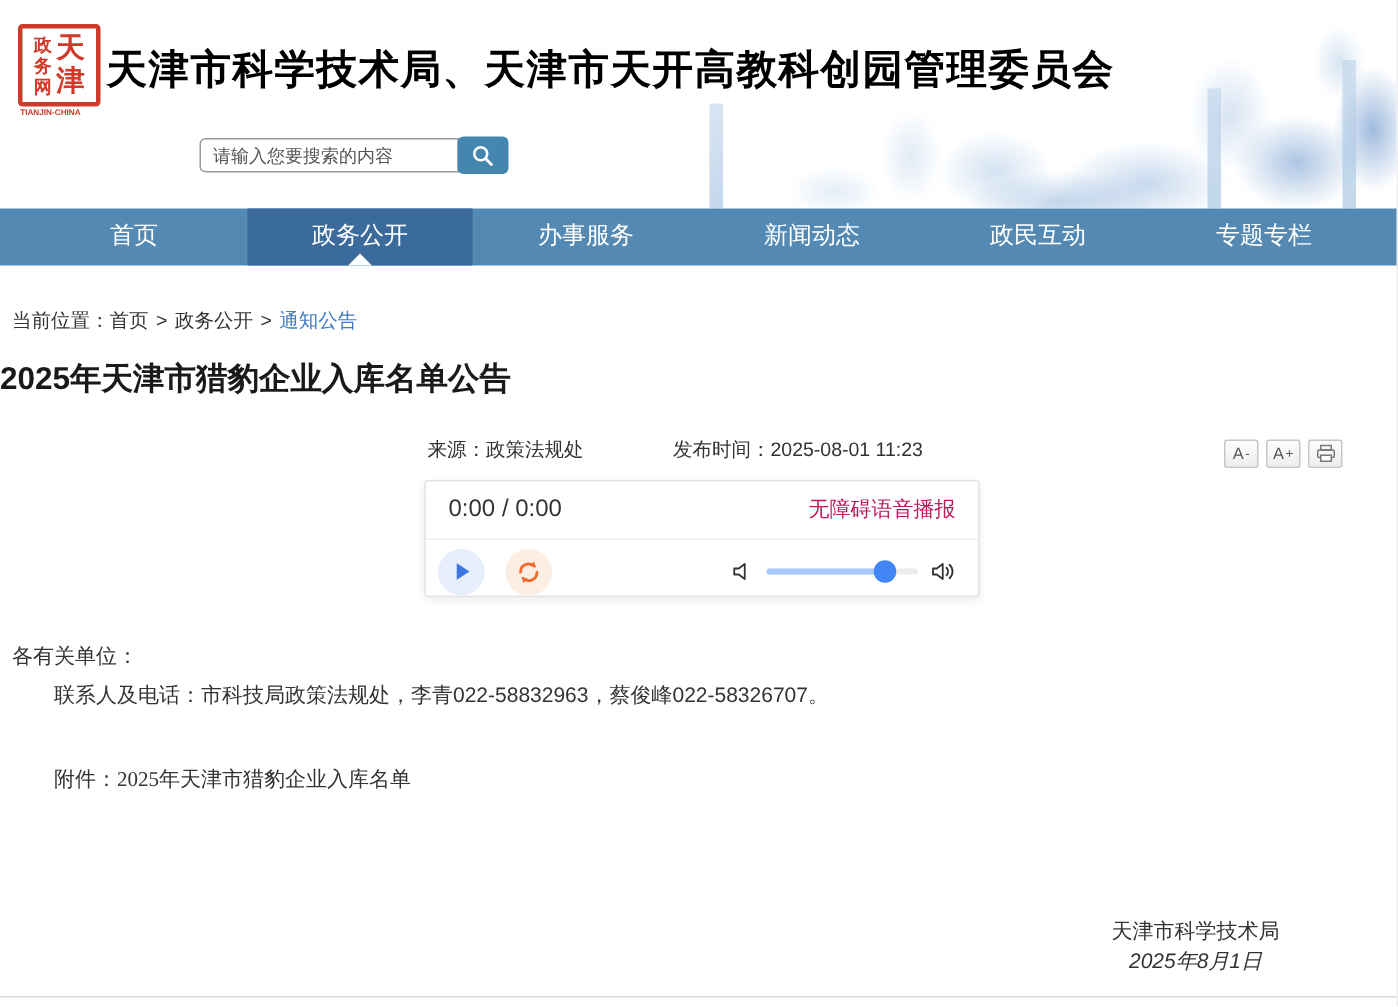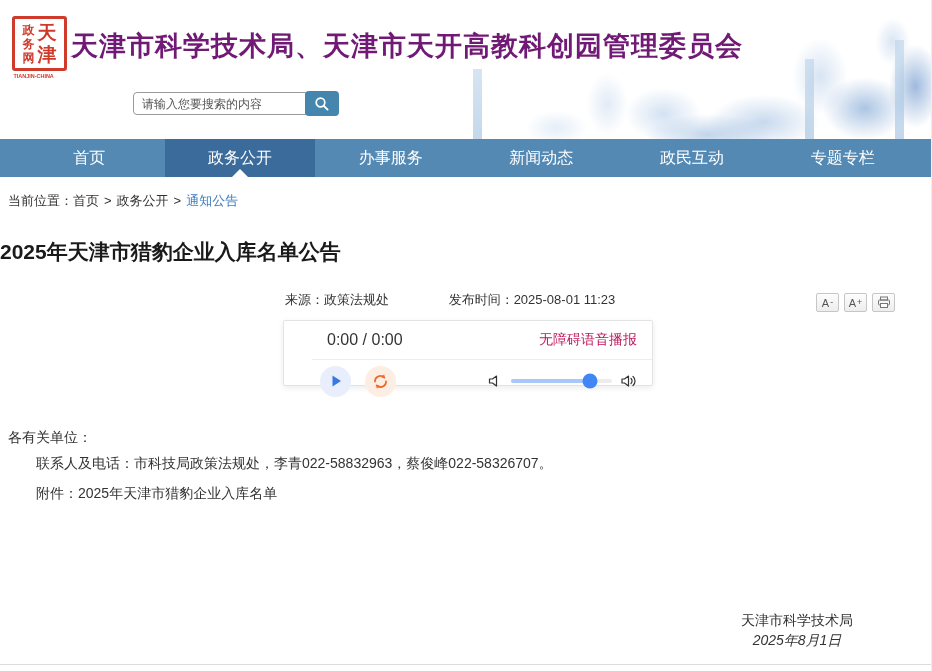--- a/index.html
+++ b/index.html
@@ -29,21 +29,21 @@
   .seal {
     position:absolute; left:12px; top:16px; width:55px; height:55px;
     border:3px solid #cf3a2a; border-radius:3px; background:#fff;
     display:flex; align-items:center; justify-content:center; gap:3px; padding:2px;
   }
   .seal .col { display:flex; flex-direction:column; align-items:center; justify-content:center; color:#cf3a2a; font-weight:bold; }
   .seal .col.small span { font-size:12px; line-height:14px; }
   .seal .col.big span { font-size:19px; line-height:22px; }
   .seal-caption { position:absolute; left:11px; top:73px; width:58px; text-align:center; color:#cf3a2a; font-size:7px; font-weight:bold; transform:scale(.78); transform-origin:left top; letter-spacing:0; white-space:nowrap; }
   .site-title {
-    position:absolute; left:71px; top:28px; color:#701a75; font-weight:bold;
+    position:absolute; left:71px; top:28px; color:#000000; font-weight:bold;
     font-size:27px; letter-spacing:1px; white-space:nowrap;
   }
   .search-wrap { position:absolute; left:133px; top:91px; display:flex; align-items:center; }
   .search-input {
     width:173px; height:23px; border:1px solid #9b9b9b; border-radius:4px 0 0 4px;
     padding:0 8px; font-size:12px; color:#555; outline:none;
   }
   .search-input::placeholder { color:#555; }
   .search-btn {
     width:34px; height:25px; margin-left:-1px; border:none; border-radius:4px;
@@ -58,60 +58,59 @@
     color:#fff; font-size:16px; cursor:pointer;
   }
   .nav-item.active { background:#3a6b9b; }
   .nav-notch {
     position:absolute; left:50%; bottom:0; transform:translateX(-50%);
     width:0; height:0; border-left:8px solid transparent; border-right:8px solid transparent;
     border-bottom:8px solid #fff;
   }
 
   
-  .breadcrumb { position:absolute; left:8px; top:192px; font-size:13px; color:#333; }
+  .breadcrumb { position:absolute; left:8px; top:205px; font-size:13px; color:#333; }
   .breadcrumb a { color:#333; text-decoration:none; cursor:pointer; }
   .breadcrumb .sep { margin:0 5px; color:#333; }
   .breadcrumb .current { color:#3e7cc0; }
 
   
   .article-title { position:absolute; left:0; top:238px; width:932px; font-size:21px; font-weight:bold; color:#1a1a1a; }
   .meta { position:absolute; left:285px; top:291px; font-size:13px; color:#333; }
   .meta .publish { margin-left:56px; }
   .tools { position:absolute; right:36px; top:293px; display:flex; gap:5px; }
   .tool-btn {
     width:23px; height:19px; border:1px solid #c6c6c6; border-radius:2px;
     background:linear-gradient(#fdfdfd,#ededed); color:#555; font-size:11px;
     display:flex; align-items:center; justify-content:center; cursor:pointer; position:relative;
   }
   .tool-btn sup { font-size:9px; line-height:1; margin-left:1px; }
 
   
   .player {
-    position:absolute; left:283px; top:320px; width:370px; height:66px;
+    position:absolute; left:283px; top:320px; width:370px; height:78px;
     background:#fff; border:1px solid #e3e3e3; border-radius:2px;
     box-shadow:0 2px 6px rgba(0,0,0,.08);
-    padding-left:28px;
   }
   .player-top { height:39px; display:flex; align-items:center; justify-content:space-between; padding:0 15px; border-bottom:1px solid #eee; }
   .player-time { font-size:16px; color:#333; }
   .player-caption { font-size:14px; color:#be185d; }
   .player-bottom { height:42px; display:flex; align-items:center; padding:0 8px; }
   .circle-btn { width:31px; height:31px; border-radius:50%; border:none; display:flex; align-items:center; justify-content:center; cursor:pointer; }
   .play-btn { background:#e8eefc; margin-left:0; }
   .replay-btn { background:#fdeee3; margin-left:14px; }
   .vol-group { margin-left:auto; display:flex; align-items:center; gap:9px; padding-right:6px; }
   .vol-slider { position:relative; width:101px; height:4px; border-radius:2px; background:#ececec; cursor:pointer; }
   .vol-fill { position:absolute; left:0; top:0; height:4px; width:78%; border-radius:2px; background:#a8c7fa; }
   .vol-thumb { position:absolute; top:50%; left:78%; width:15px; height:15px; border-radius:50%; background:#4285f4; transform:translate(-50%,-50%); cursor:grab; }
 
   
   .content { position:absolute; left:8px; top:424px; width:916px; font-size:14px; color:#333; line-height:26px; }
   .content p.indent { text-indent:2em; }
-  .attachment { margin-top:4px; text-indent:2em; cursor:pointer; }
+  .attachment { margin-top:32px; text-indent:2em; cursor:pointer;font-family:Liberation Serif, serif; }
 
   
   .footer { position:absolute; right:78px; top:610px; text-align:right; font-size:14px; color:#333; line-height:20px; }
   .footer .date { text-align:center;font-style:italic; }
   .bottom-line { position:absolute; left:0; top:664px; width:932px; border-top:1px solid #dcdcdc; }
 
   svg { display:block; }
 </style>
 </head>
 <body>

